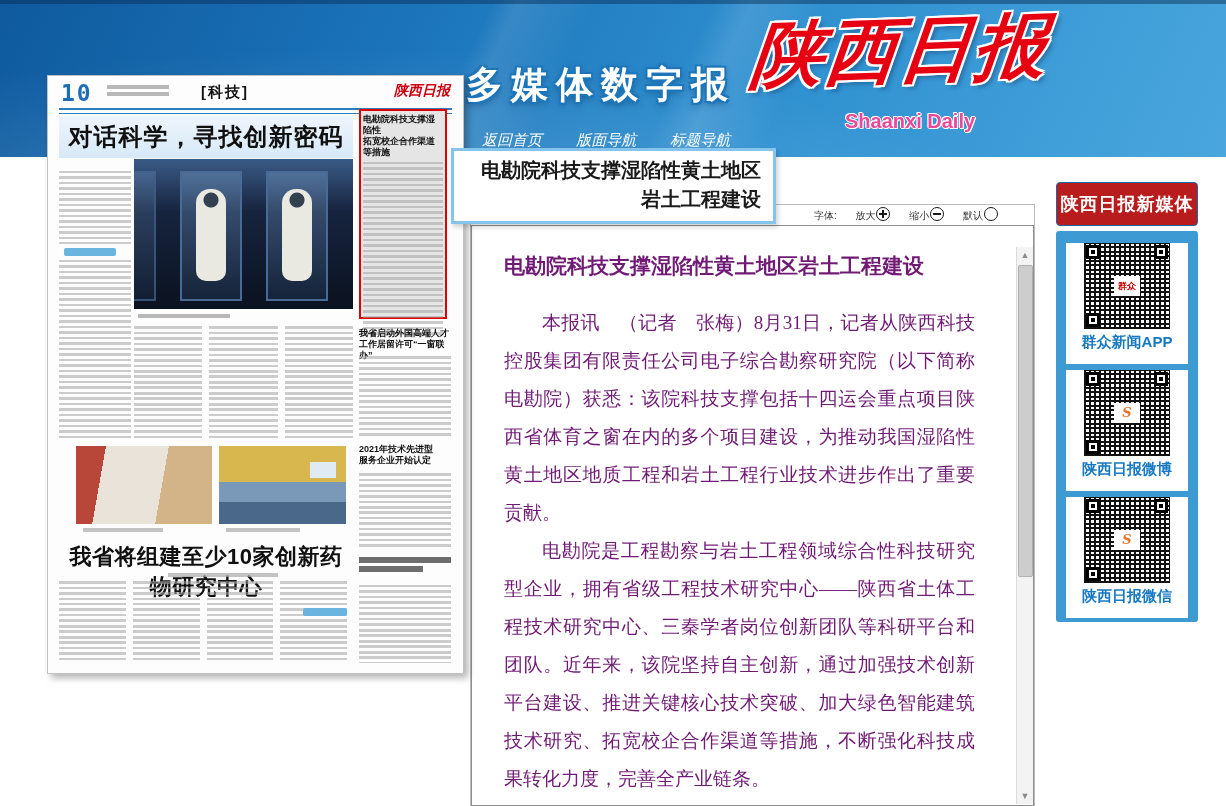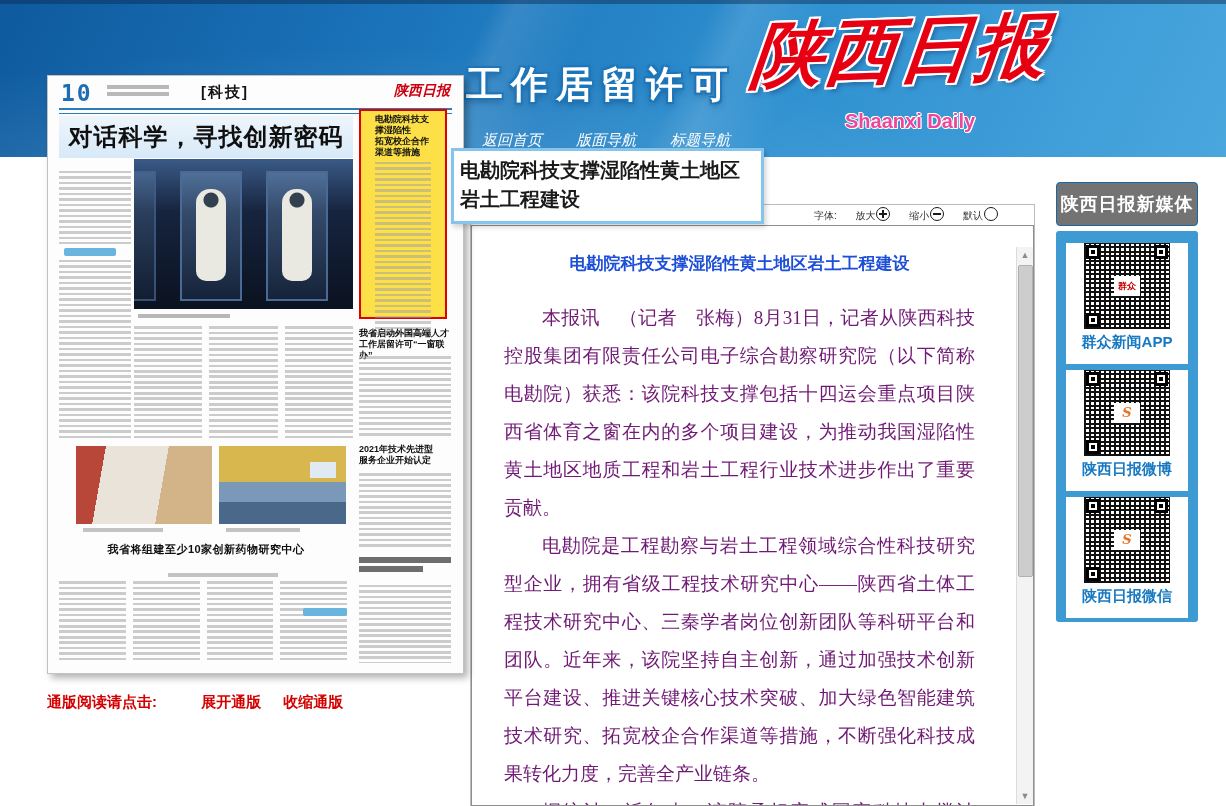--- a/index.html
+++ b/index.html
@@ -72,59 +72,59 @@
   .cols{position:absolute;display:flex;gap:7px;}
   .cols .col{flex:1;}
   .np-midcols{left:86px;top:250px;width:219px;height:112px;}
   .np-photo2{position:absolute;left:28px;top:370px;width:136px;height:78px;
     background:linear-gradient(100deg,#b8473a 0 20%,#e9e3da 20% 62%,#d3b489 62% 100%);}
   .np-photo3{position:absolute;left:171px;top:370px;width:127px;height:78px;
     background:linear-gradient(180deg,#d8b84e 0 46%,#7a98b8 46% 72%,#49688a 72% 100%);}
   .np-photo3 .screen{position:absolute;right:10px;top:16px;width:26px;height:16px;background:#dfeaf2;}
   .cap2{left:35px;top:452px;width:80px;}
   .cap3{left:178px;top:452px;width:74px;}
-  .np-headline2{position:absolute;left:11px;top:466px;width:294px;font-size:11px;font-weight:bold;
+  .np-headline2{position:absolute;left:11px;top:466px;width:294px;font-size:22px;font-weight:bold;
     color:#101010;text-align:center;letter-spacing:.5px;}
   .np-bottomcols{left:11px;top:505px;width:288px;height:80px;}
 
   .np-rightcol{position:absolute;left:311px;top:33px;width:92px;height:556px;}
   .np-red-box{position:absolute;left:0;top:0;width:88px;height:210px;border:2px solid #e00000;
-    background:#fde047;padding:3px 14px;box-sizing:border-box;cursor:pointer;}
+    background:#e5e5e5;padding:3px 2px;box-sizing:border-box;cursor:pointer;}
   .np-red-title{font-size:9px;font-weight:bold;color:#111;line-height:11px;}
   .np-red-box .fineprint{margin-top:4px;height:174px;}
   .np-sub{position:absolute;left:0;width:92px;font-size:9px;font-weight:bold;color:#111;line-height:11px;}
   .s1{top:219px;} .s2{top:335px;}
   .rc-f1{position:absolute;left:0;top:247px;width:92px;height:82px;}
   .rc-f2{position:absolute;left:0;top:364px;width:92px;height:76px;}
   .np-sub3{position:absolute;left:0;top:448px;width:92px;}
   .np-sub3 i{display:block;height:6px;background:#4a4a4a;margin-bottom:3px;opacity:.8;}
   .np-sub3 i:last-child{width:70%;}
   .rc-f3{position:absolute;left:0;top:476px;width:92px;height:78px;}
 
   
   .tooltip{position:absolute;left:451px;top:148px;width:295px;z-index:50;background:#fff;
     border:3px solid #85c4ec;box-shadow:2px 3px 5px rgba(0,0,0,.18);
-    text-align:left;padding:5px 6px 7px;font-size:20px;font-weight:bold;color:#1a1a1a;line-height:29px;}
+    text-align:right;padding:5px 12px 7px;font-size:20px;font-weight:bold;color:#1a1a1a;line-height:29px;}
 
   
   .content-panel{position:absolute;left:470px;top:204px;width:565px;height:602px;z-index:5;
     background:#fff;border:1px solid #bbb;border-bottom:none;box-sizing:border-box;}
   .font-controls{position:absolute;right:20px;top:2px;font-size:10px;color:#333;}
   .font-controls .fc-label{margin-right:16px;}
   .fc-btn{cursor:pointer;margin-right:16px;}
   .fc-icon{display:inline-block;width:12px;height:12px;border:1.5px solid #1a1a1a;border-radius:50%;
     position:relative;vertical-align:-2px;margin-left:1px;}
   .fc-icon.plus::before{content:"";position:absolute;left:2px;top:5px;width:8px;height:2px;background:#1a1a1a;}
   .fc-icon.plus::after{content:"";position:absolute;left:5px;top:2px;width:2px;height:8px;background:#1a1a1a;}
   .fc-icon.minus::before{content:"";position:absolute;left:2px;top:5px;width:8px;height:2px;background:#1a1a1a;}
 
   .article-box{position:absolute;left:0;right:0;top:20px;bottom:0;border:1px solid #8f8f8f;
     overflow:hidden;background:#fff;}
   .article-content{margin:0 58px 0 32px;}
-  .article-title{margin:26px 0 24px;text-align:center;font-size:17px;font-weight:bold;color:#1d4ed8;
+  .article-title{margin:26px 0 24px;text-align:left;font-size:21px;font-weight:bold;color:#701a75;
     font-family:"Liberation Sans","DejaVu Sans",sans-serif;}
   .article-content p{margin:0;font-size:19px;line-height:38px;color:#701a75;text-indent:2em;
     font-family:"Liberation Serif","DejaVu Serif",serif;text-align:justify;}
 
   .scrollbar{position:absolute;right:0;top:21px;bottom:1px;width:16px;background:#f3f3f3;
     border-left:1px solid #dcdcdc;}
   .sb-btn{position:absolute;left:0;width:16px;height:16px;background:#f3f3f3;color:#8a8a8a;
     font-size:9px;text-align:center;line-height:16px;cursor:pointer;}
   .sb-up{top:0;} .sb-down{bottom:0;}
   .sb-thumb{position:absolute;left:1px;top:18px;width:13px;height:310px;background:#cdcdcd;
@@ -133,21 +133,21 @@
   
   .pc-row1{position:absolute;left:47px;top:693px;font-size:15px;font-weight:bold;color:#d40000;}
   .pc-row1 .lbl{margin-right:40px;}
   .pc-row1 a{color:#d40000;text-decoration:none;margin-right:18px;cursor:pointer;}
   .pc-row2{position:absolute;left:47px;top:722px;font-size:15px;color:#4a4a4a;}
   .pc-row2 a{color:#4a4a4a;text-decoration:none;margin-right:6px;cursor:pointer;}
   .pc-row2 .cur{margin-right:118px;}
 
   
   .sidebar-header{position:absolute;left:1056px;top:182px;width:142px;height:44px;z-index:5;
-    background:#737373;border:1px solid #1668a8;border-radius:4px;box-sizing:border-box;
+    background:#b91c1c;border:1px solid #1668a8;border-radius:4px;box-sizing:border-box;
     color:#fff;font-size:18px;font-weight:bold;text-align:center;line-height:42px;letter-spacing:1px;}
   .qr-panel{position:absolute;left:1056px;top:231px;width:142px;height:391px;z-index:5;
     background:#3d9ad2;border-radius:3px;padding:6px 0;box-sizing:border-box;}
   .qr-card{width:122px;height:121px;margin:0 auto 5px;background:#fff;text-align:center;position:relative;}
   .qr{position:relative;width:86px;height:86px;margin:6px auto 0;
     background:
       repeating-linear-gradient(90deg,#111 0 2px,transparent 2px 5px,#111 5px 7px,transparent 7px 10px),
       repeating-linear-gradient(0deg,#111 0 2px,#fff 2px 4px,#111 4px 6px,#fff 6px 9px);}
   .finder{position:absolute;width:14px;height:14px;border:3px solid #000;background:#fff;box-sizing:border-box;}
   .finder::after{content:"";position:absolute;left:2px;top:2px;width:4px;height:4px;background:#000;}
@@ -159,21 +159,21 @@
 </style>
 </head>
 <body>
 
 <div class="page">
 
   <div class="banner">
     <div class="streaks"></div>
     <div class="topline"></div>
   </div>
-  <div class="wordmark">工作居留许可</div>
+  <div class="wordmark">多媒体数字报</div>
   <div class="logo-cn">陕西日报</div>
   <div class="logo-en">Shaanxi Daily</div>
   <div class="nav">
     <a>返回首页</a>
     <a>版面导航</a>
     <a>标题导航</a>
   </div>
 
   <div class="newspaper">
     <div class="np-header">
@@ -274,25 +274,20 @@
 
       </div>
       <div class="scrollbar">
         <div class="sb-btn sb-up">▲</div>
         <div class="sb-thumb"></div>
         <div class="sb-btn sb-down">▼</div>
       </div>
     </div>
   </div>
 
-  <div class="pc-row1">
-    <span class="lbl">通版阅读请点击:</span>
-    <a>展开通版</a>
-    <a>收缩通版</a>
-  </div>
 
   <div class="sidebar-header">陕西日报新媒体</div>
   <div class="qr-panel">
     <div class="qr-card">
       <div class="qr">
         <span class="finder f-tl"></span>
         <span class="finder f-tr"></span>
         <span class="finder f-bl"></span>
         <span class="qr-logo">群众</span>
       </div>

